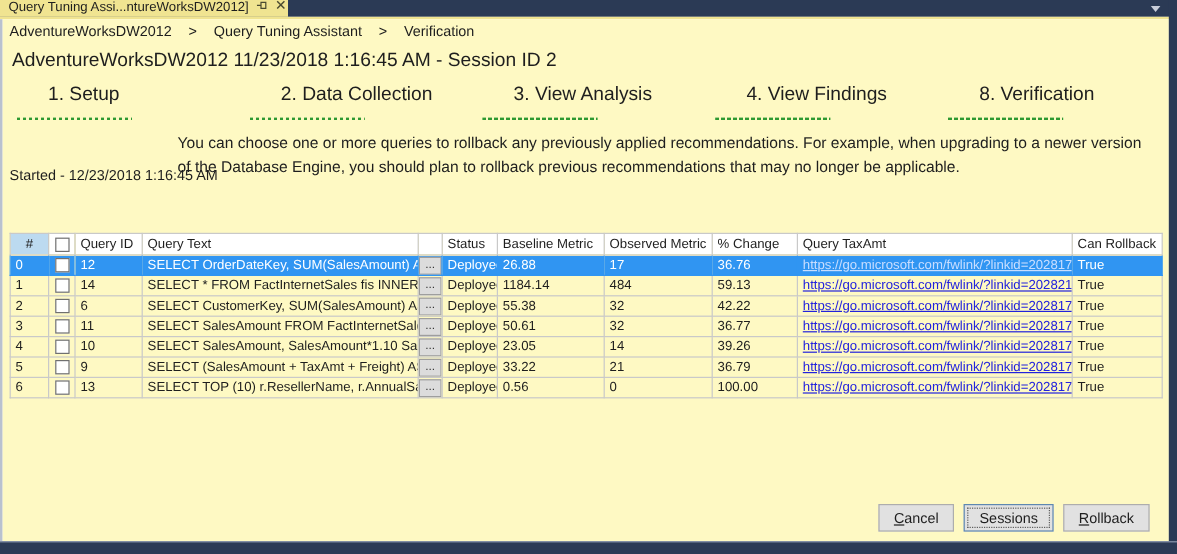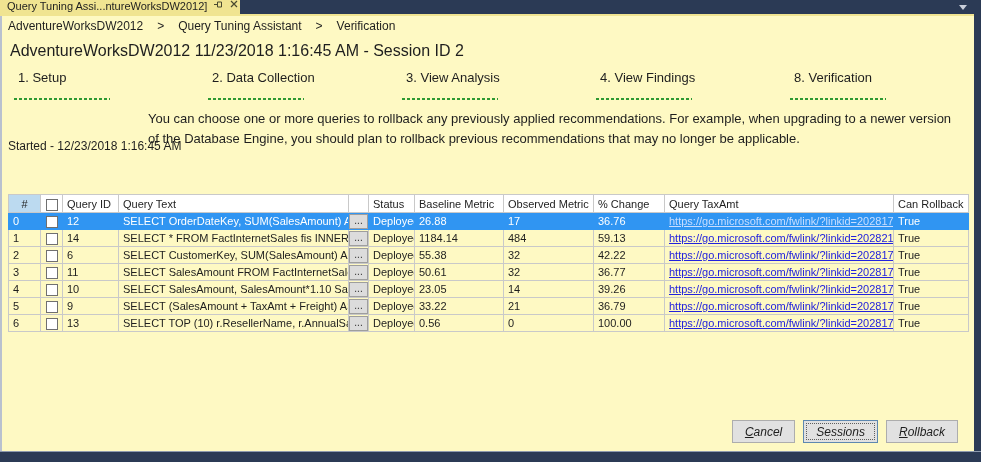--- a/index.html
+++ b/index.html
@@ -38,21 +38,21 @@
                 background: var(--chrome); border-top: 1px solid #8D9AAE; }
   
   .content { position: absolute; left: 2px; top: 16px; right: 7px; bottom: 11px; background: #fef9c3; }
   .breadcrumb { position: absolute; left: 6px; top: 3px; font-size: 12px; display: flex; gap: 14px; }
   .crumb { cursor: default; }
   .crumb-sep { color: #1E1E1E; }
   .session-title { position: absolute; left: 8px; top: 26px; font-size: 16px; }
   
   .steps { position: absolute; left: 10px; top: 52px; display: flex; }
   .step { width: 194px; height: 32px; position: relative; }
-  .step-label { position: absolute; left: 6px; top: 2px; font-size: 13px; }
+  .step-label { position: absolute; left: 28px; top: 2px; font-size: 16px; }
   .step-underline {
     position: absolute; left: 2px; bottom: 0; width: 96px; height: 2px;
     background: repeating-linear-gradient(90deg, var(--step-underline) 0 3px, transparent 3px 5px);
   }
   .description {
     position: absolute; left: 146px; top: 93px; width: 812px;
     font-size: 13px; line-height: 1.55;
   }
   .started { position: absolute; left: 6px; top: 123px; font-size: 12px; }
   
@@ -85,21 +85,20 @@
   .grid a { color: var(--link); text-decoration: underline; }
   tr.selected td { background: var(--selection); color: #FFFFFF; border-color: var(--selection); }
   tr.selected td a { color: var(--link-selected); }
   
   .actions { position: absolute; top: 404px; right: 16px; display: flex; gap: 8px; }
   .btn {
     height: 23px; min-width: 46px; padding: 0 12px;
     background: #E1E1E1; border: 1px solid #ADADAD;
     font-family: "Liberation Sans", sans-serif; font-size: 12px; color: #1E1E1E;
     cursor: default;
-    font-style: italic;
   }
   .btn.focused {
     min-width: 74px; border-color: #5E88B0;
     outline: 1px dotted #5E5E5E; outline-offset: -4px;
   }
 </style>
 </head>
 <body>
 
 <div class="tabstrip">

